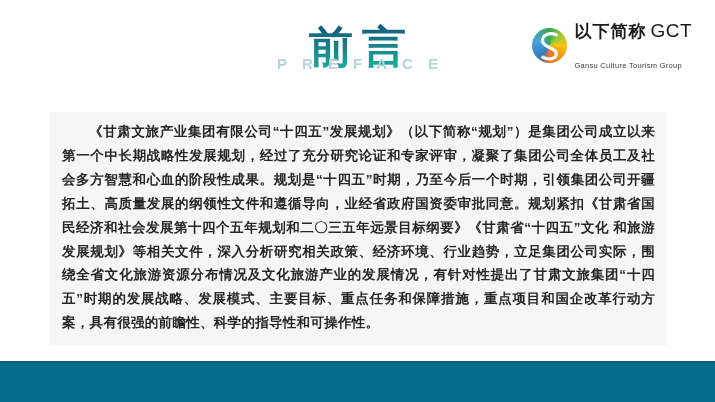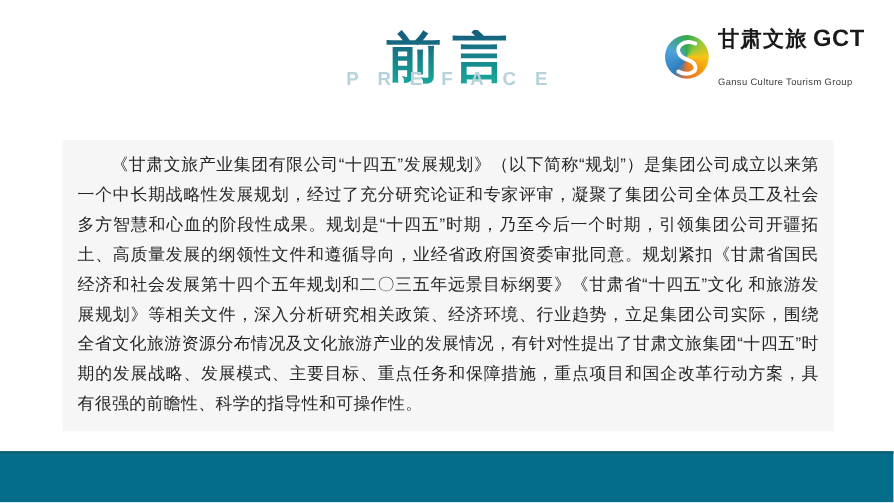--- a/index.html
+++ b/index.html
@@ -33,32 +33,32 @@
   }
 
   
   .logo{position:absolute;top:20px;right:23px;display:flex;align-items:center;gap:7px;}
   .logo-mark{width:35px;height:35px;border-radius:50%;flex:0 0 auto;
     background:conic-gradient(from 220deg,#2f7dc0,#4ea3d8 70deg,#35a84b 140deg,#8cc63f 180deg,#f7c515 230deg,#f29111 280deg,#e8732a 320deg,#2f7dc0);
   }
   .logo-mark svg{display:block;width:35px;height:35px;}
   .logo-line1{display:flex;align-items:baseline;gap:4px;color:#1a1a1a;}
   .logo-zh{font-size:17px;font-weight:700;letter-spacing:1px;}
-  .logo-abbr{font-size:19px;font-weight:700;letter-spacing:0.5px;}
+  .logo-abbr{font-size:19px;font-weight:400;letter-spacing:0.5px;}
   .logo-en{font-size:7.5px;color:#3a3a3a;letter-spacing:0.3px;margin-top:18px;}
 
   
   .text-panel{
     position:absolute;left:50px;top:112px;width:617px;height:233px;
     background:#f6f6f6;box-sizing:border-box;padding:8px 12px 0 12px;
   }
   .body-text{
     margin:0;
     font-size:13.5px;line-height:23.9px;letter-spacing:0.3px;
-    font-weight:400;color:#262626;
+    font-weight:700;color:#262626;
     text-align:justify;text-indent:2em;
   }
 
   
   .footer-band{
     position:absolute;left:0;bottom:0;width:100%;height:41px;
     background:#046e8a;border-top:2px solid #0d5f76;box-sizing:border-box;
   }
 </style>
 </head>
@@ -72,21 +72,21 @@
   </header>
 
   <div class="logo">
     <div class="logo-mark">
       <svg viewBox="0 0 36 36" aria-hidden="true">
         <path d="M25 7 C15 3 8 10 12 16 C15 21 24 20 25 26 C26 31 18 34 11 30" fill="none" stroke="#ffffff" stroke-width="3.2" stroke-linecap="round"></path>
       </svg>
     </div>
     <div class="logo-text">
       <div class="logo-line1">
-        <span class="logo-zh">甘肃文旅</span>
+        <span class="logo-zh">以下简称</span>
         <span class="logo-abbr">GCT</span>
       </div>
       <div class="logo-en">Gansu Culture Tourism Group</div>
     </div>
   </div>
 
   <main class="text-panel">
     <p class="body-text">《甘肃文旅产业集团有限公司“十四五”发展规划》（以下简称“规划”）是集团公司成立以来第一个中长期战略性发展规划，经过了充分研究论证和专家评审，凝聚了集团公司全体员工及社会多方智慧和心血的阶段性成果。规划是“十四五”时期，乃至今后一个时期，引领集团公司开疆拓土、高质量发展的纲领性文件和遵循导向，业经省政府国资委审批同意。规划紧扣《甘肃省国民经济和社会发展第十四个五年规划和二〇三五年远景目标纲要》《甘肃省“十四五”文化 和旅游发展规划》等相关文件，深入分析研究相关政策、经济环境、行业趋势，立足集团公司实际，围绕全省文化旅游资源分布情况及文化旅游产业的发展情况，有针对性提出了甘肃文旅集团“十四五”时期的发展战略、发展模式、主要目标、重点任务和保障措施，重点项目和国企改革行动方案，具有很强的前瞻性、科学的指导性和可操作性。</p>
   </main>
 

